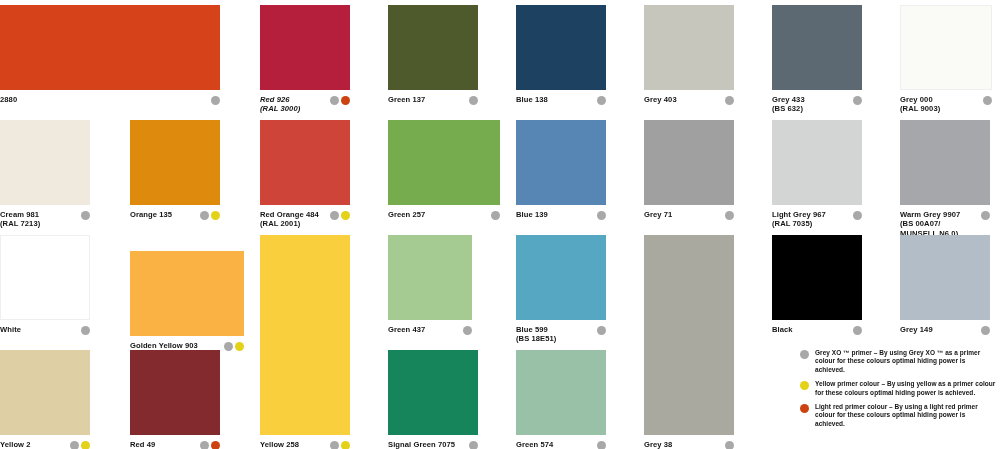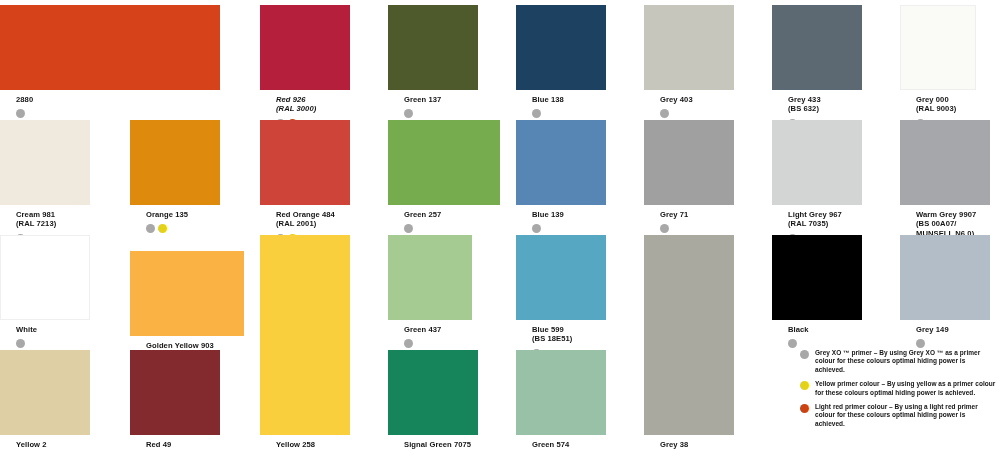--- a/index.html
+++ b/index.html
@@ -26,27 +26,26 @@
     box-sizing: border-box;
   }
   .chip {
     position: absolute;
     left: 0;
     top: 0;
     width: 100%;
   }
   .cell-foot {
     position: absolute;
-    left: 16px;
+    left: 0;
     width: 100%;
     display: flex;
     align-items: flex-start;
     justify-content: space-between;
     gap: 4px;
-    flex-direction: column;
   }
   .swatch-label {
     font-size: 7.6px;
     line-height: 9.4px;
     letter-spacing: 0.01em;
     font-weight: 600;
     color: #141414;
     white-space: pre-line;
     flex: 1 1 auto;
     padding-top: 0px;
@@ -150,21 +149,21 @@
       <div class="cell" style="left: 772px; top: 5px; width: 90px; height: 111px;">
         <div class="chip" style="height: 85px; background: rgb(92, 104, 114);"></div>
         <div class="cell-foot" style="top: 90px;">
           <div class="swatch-label">Grey 433
 (BS 632)</div>
           <div class="primer-dots">
             <span class="dot grey"></span>
           </div>
         </div>
       </div>
-      <div class="cell" style="left: 900px; top: 5px; width: 76px; height: 111px;">
+      <div class="cell" style="left: 900px; top: 5px; width: 92px; height: 111px;">
         <div class="chip" style="height: 85px; background: rgb(250, 250, 247); border: 1px solid rgb(239, 239, 239); box-sizing: border-box;"></div>
         <div class="cell-foot" style="top: 90px;">
           <div class="swatch-label">Grey 000
 (RAL 9003)</div>
           <div class="primer-dots">
             <span class="dot grey"></span>
           </div>
         </div>
       </div>
       <div class="cell" style="left: 0px; top: 120px; width: 90px; height: 111px;">

